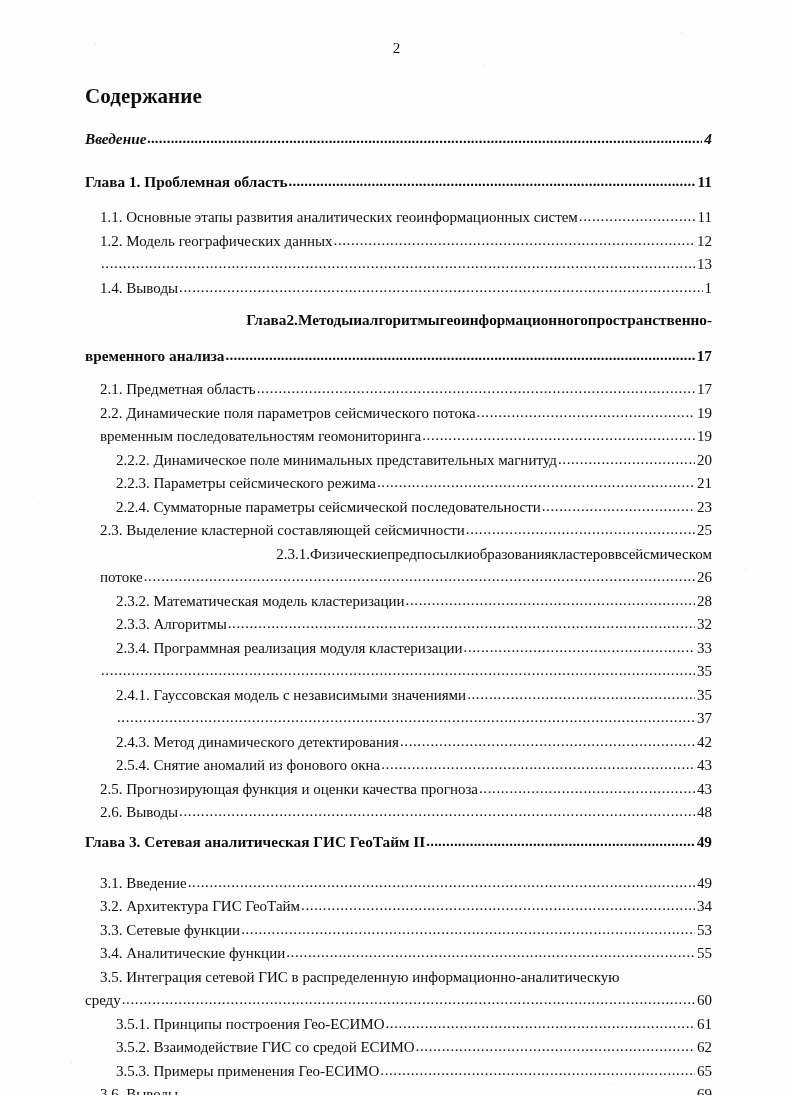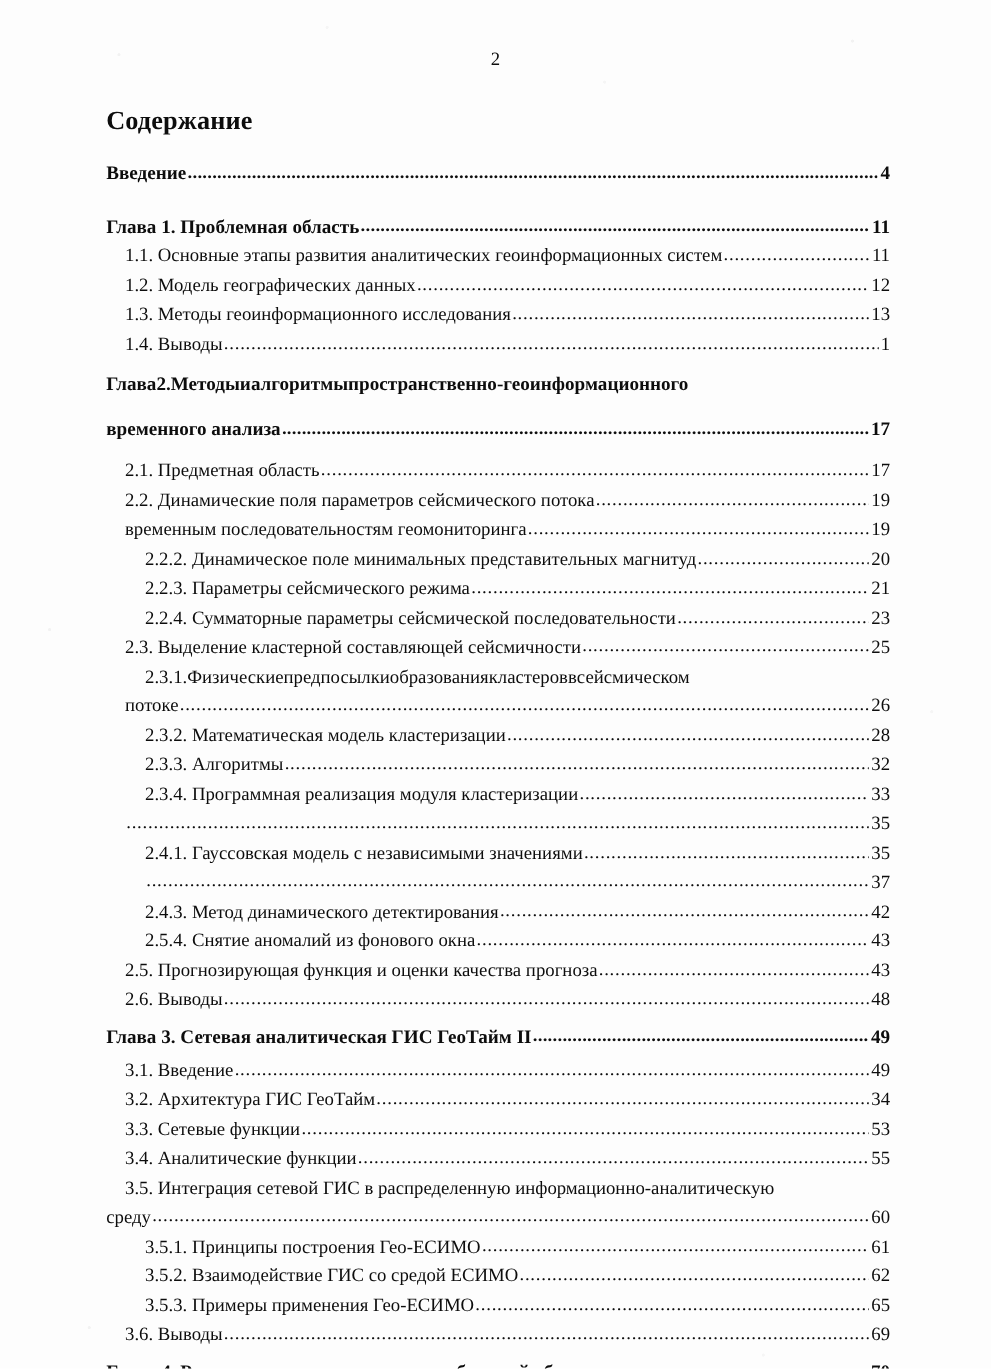--- a/index.html
+++ b/index.html
@@ -95,21 +95,21 @@
 
   .pg {
     flex: 0 0 auto;
     text-align: right;
     padding-left: 1px;
   }
 
   
   .just {
     display: flex;
-    justify-content: flex-start;
+    justify-content: flex-end;
     width: 100%;
     white-space: nowrap;
   }
   .just > span { flex: 0 0 auto; }
 
   
   .lvl-chapter {
     font-weight: bold;
     font-size: 15.3px;
     line-height: 24px;
@@ -144,28 +144,28 @@
 
   <div id="paper-grain"></div>
 
   <div id="folio">2</div>
 
   <div id="content-area">
 
     <div class="toc-title">Содержание</div>
 
     <div id="toc-entries">
-        <div class="entry lvl-chapter" style="margin-bottom: 19px;">
+        <div class="entry lvl-chapter" style="margin-bottom: 19px; font-style: italic;">
           <div class="line ">
             <span class="lbl">Введение</span>
             <span class="dots">..............................................................................................................................................................................</span>
             <span class="pg">4</span>
           </div>
         </div>
-        <div class="entry lvl-chapter" style="margin-top: 5px; margin-bottom: 0;">
+        <div class="entry lvl-chapter" style="margin-top: 5px; margin-bottom: 12px;">
           <div class="line ">
             <span class="lbl">Глава 1. Проблемная область</span>
             <span class="dots">..............................................................................................................................................................................</span>
             <span class="pg">11</span>
           </div>
         </div>
         <div class="entry lvl-2">
           <div class="line ">
             <span class="lbl">1.1. Основные этапы развития аналитических геоинформационных систем</span>
             <span class="dots">..............................................................................................................................................................................</span>
@@ -174,41 +174,40 @@
         </div>
         <div class="entry lvl-2">
           <div class="line ">
             <span class="lbl">1.2. Модель географических данных</span>
             <span class="dots">..............................................................................................................................................................................</span>
             <span class="pg">12</span>
           </div>
         </div>
         <div class="entry lvl-2">
           <div class="line ">
-            <span class="lbl">1.3. Методы геоинформационного исследования</span>
             <span class="dots">..............................................................................................................................................................................</span>
             <span class="pg">13</span>
           </div>
         </div>
         <div class="entry lvl-2">
           <div class="line ">
             <span class="lbl">1.4. Выводы</span>
             <span class="dots">..............................................................................................................................................................................</span>
             <span class="pg">1</span>
           </div>
         </div>
         <div class="entry lvl-chapter" style="margin-top: 2px; margin-bottom: 4px;">
           <div class="just tall">
             <span>Глава</span>
             <span>2.</span>
             <span>Методы</span>
             <span>и</span>
             <span>алгоритмы</span>
+            <span>геоинформационного</span>
             <span>пространственно-</span>
-            <span>геоинформационного</span>
           </div>
           <div class="line tall">
             <span class="lbl">временного анализа</span>
             <span class="dots">..............................................................................................................................................................................</span>
             <span class="pg">17</span>
           </div>
         </div>
         <div class="entry lvl-2">
           <div class="line ">
             <span class="lbl">2.1. Предметная область</span>
@@ -335,21 +334,21 @@
             <span class="pg">43</span>
           </div>
         </div>
         <div class="entry lvl-2">
           <div class="line ">
             <span class="lbl">2.6. Выводы</span>
             <span class="dots">..............................................................................................................................................................................</span>
             <span class="pg">48</span>
           </div>
         </div>
-        <div class="entry lvl-chapter" style="margin-top: 5px; margin-bottom: 4px;">
+        <div class="entry lvl-chapter" style="margin-top: 5px; margin-bottom: 18px;">
           <div class="line ">
             <span class="lbl">Глава 3. Сетевая аналитическая ГИС ГеоТайм II</span>
             <span class="dots">..............................................................................................................................................................................</span>
             <span class="pg">49</span>
           </div>
         </div>
         <div class="entry lvl-2">
           <div class="line ">
             <span class="lbl">3.1. Введение</span>
             <span class="dots">..............................................................................................................................................................................</span>

